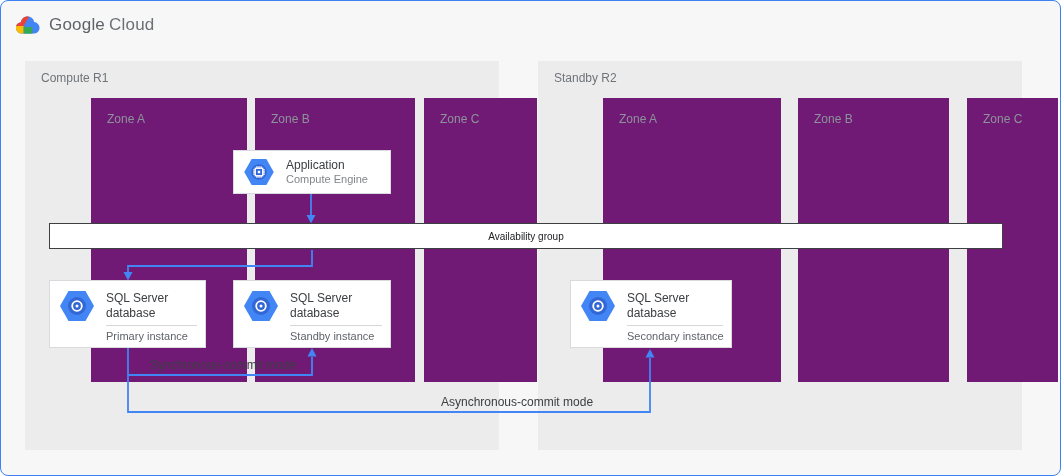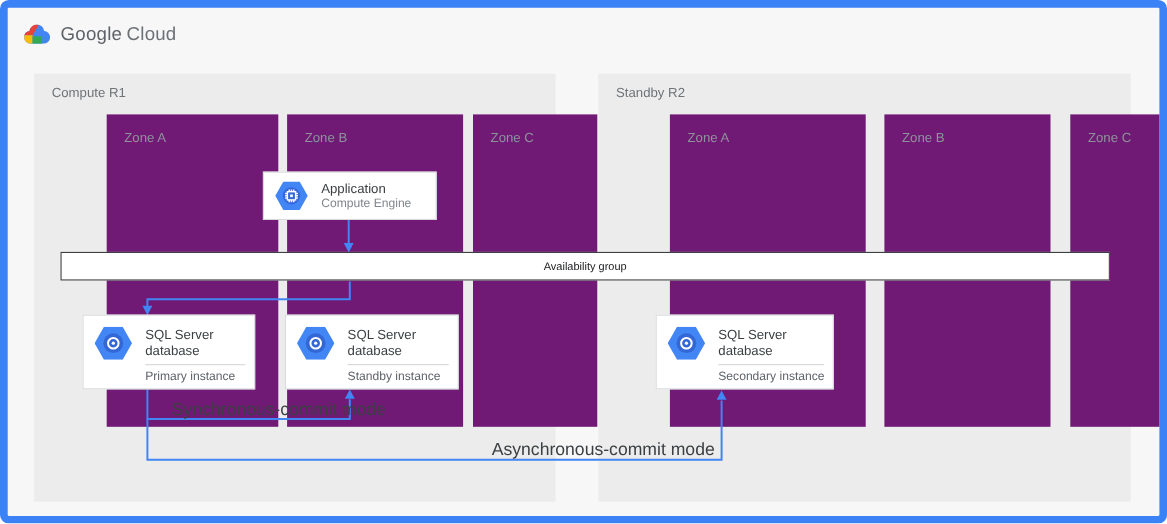--- a/index.html
+++ b/index.html
@@ -2,21 +2,21 @@
 <html><head>
 <meta charset="utf-8">
 <style>
   * { margin:0; padding:0; box-sizing:border-box; }
   html,body { background:#fff; }
   body { font-family:"Liberation Sans", sans-serif; }
 
   .canvas {
     position:relative; width:1061px; height:476px;
     background:#f7f7f8;
-    border:7px solid #3b82f6; border-radius:8px;
+    border:1px solid #3b82f6; border-radius:8px;
     overflow:hidden;
   }
 
   
   .logo { position:absolute; left:13px; top:11px; display:flex; align-items:center; gap:8px; height:26px; }
   .logo .wordmark { font-size:17px; color:#5f6368; letter-spacing:.2px; }
   .logo .brand { font-weight:500; }
   .logo .product { font-weight:400; margin-left:4px; color:#6c7176; }
 
   
@@ -30,37 +30,37 @@
   .z-r1-a { left:20px;  width:156px; }
   .z-r1-b { left:184px; width:160px; }
   .z-r1-c { left:353px; width:113px; }
   .z-r2-a { left:19px;  width:178px; }
   .z-r2-b { left:214px; width:151px; }
   .z-r2-c { left:383px; width:91px;  }
 
   
   svg.edges { position:absolute; left:0; top:0; width:1061px; height:476px; pointer-events:none; z-index:3; }
 
-  .edge-label { position:absolute; z-index:4; font-size:16px; color:#3c4043; white-space:nowrap; }
+  .edge-label { position:absolute; z-index:4; font-size:12px; color:#3c4043; white-space:nowrap; }
   .edge-label.sync  { left:149px; top:357px; }
   .edge-label.async { left:440px; top:394px; }
 
   
   .node {
     position:absolute; z-index:5; background:#fff;
     border:1px solid #d8dadd; display:flex; align-items:flex-start;
   }
   .node .icon { flex:0 0 auto; }
   .node .txt { flex:1 1 auto; min-width:0; }
   .title { font-size:12px; line-height:15px; font-weight:500; color:#3c4043; }
   .subtitle { font-size:11px; line-height:13px; color:#80868b; white-space:nowrap; }
 
   .app-node { left:232px; top:149px; width:158px; height:44px; padding:16px 10px; gap:12px; align-items:center; }
 
-  .sql-node { top:279px; height:68px; padding:10px 8px 8px 10px; gap:12px;margin-left:20px; }
+  .sql-node { top:279px; height:68px; padding:10px 8px 8px 10px; gap:12px; }
   .sql-node.primary   { left:48px;  width:157px; }
   .sql-node.standby   { left:232px; width:158px; }
   .sql-node.secondary { left:569px; width:162px; }
   .sql-node .divider { border:none; border-top:1px solid #d5d7da; margin:4px 0; }
   .sql-node .subtitle { color:#5f6368; }
 
   .bar {
     position:absolute; z-index:5; left:48px; top:222px; width:954px; height:26px;
     background:#fff; border:1.5px solid #3c4043;
     display:flex; align-items:center; justify-content:center;

